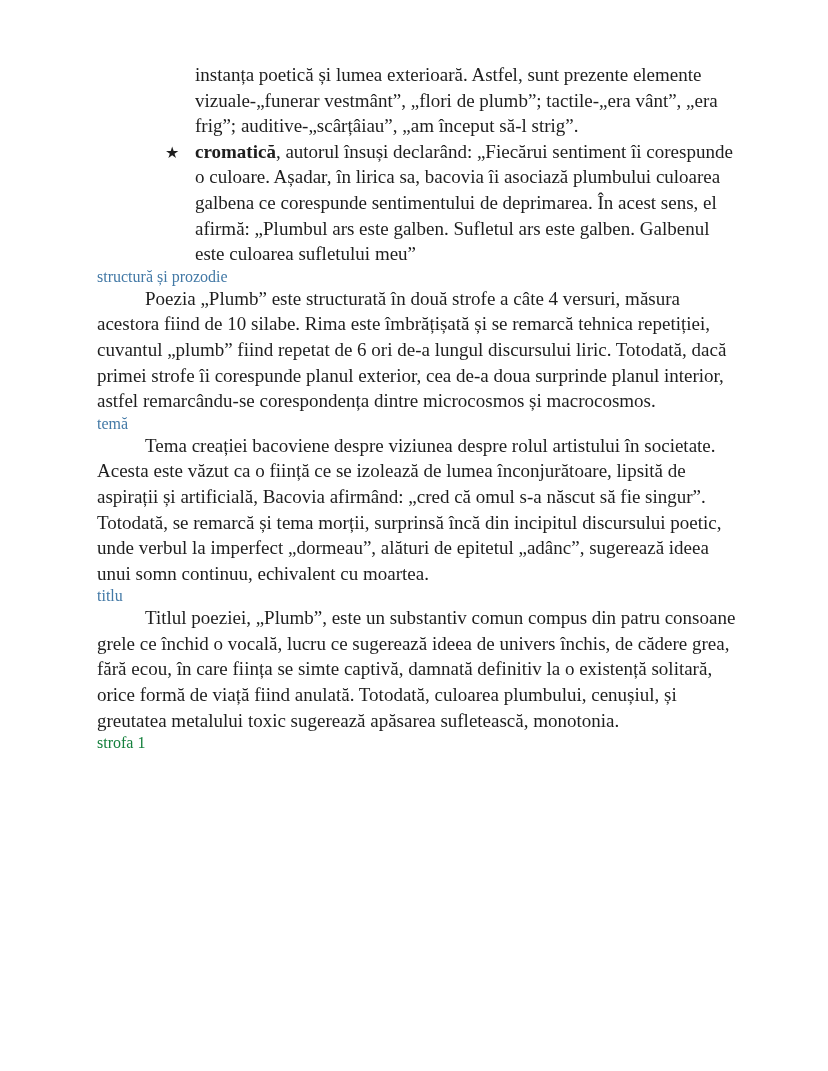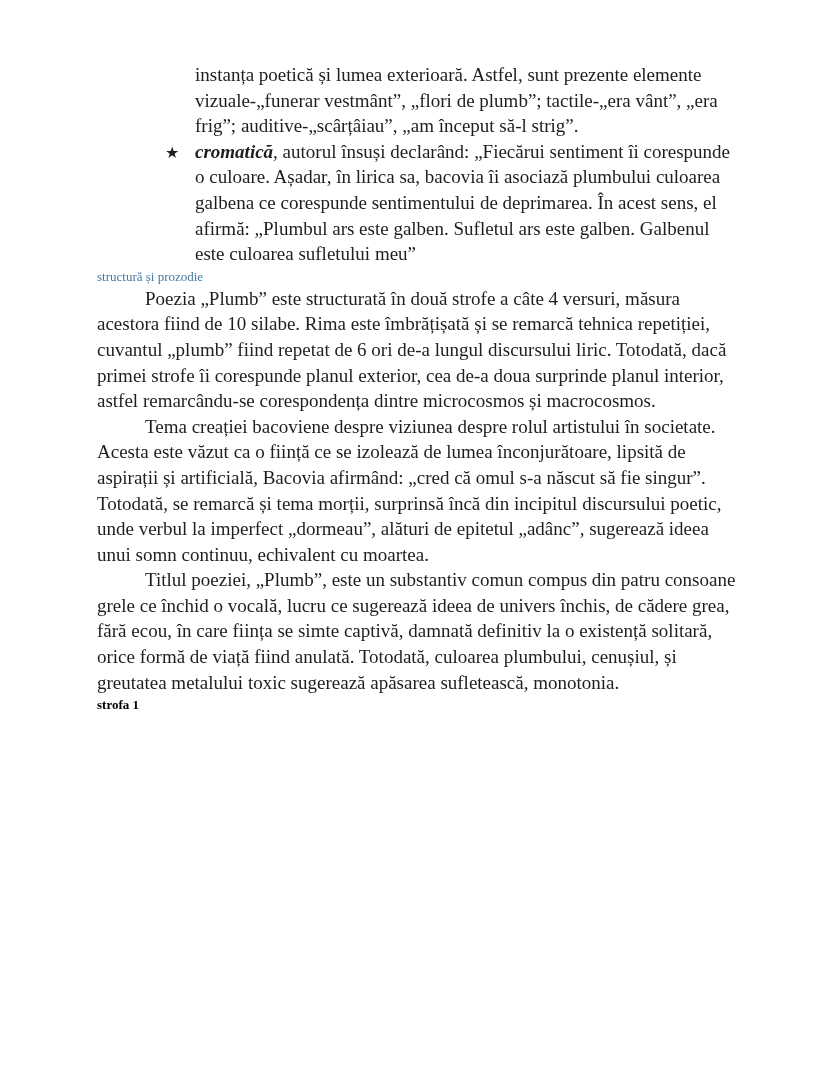--- a/index.html
+++ b/index.html
@@ -32,49 +32,50 @@
     position: absolute;
     left: 68px;
     top: 1px;
     font-size: 16px;
     font-family: "DejaVu Sans", sans-serif;
     color: #1e1e1e;
   }
   .section-heading {
     font-family: "Liberation Serif", "DejaVu Serif", serif;
     font-weight: 400;
-    font-size: 13px;
+    font-size: 16px;
     line-height: 19px;
     margin: 0;
     color: #4379a6;
   }
   .section-heading.strofa {
-    color: #000000;
-    font-weight: bold;
+    color: #15803d;
   }
   .para-indent {
     text-indent: 48px;
   }
-  b { font-weight: 700; font-style: italic; }
+  b { font-weight: 700; }
 </style>
 </head>
 <body>
 
 <div class="page">
 
   <p class="cont-block">instanța poetică și lumea exterioară. Astfel, sunt prezente elemente vizuale-„funerar vestmânt”, „flori de plumb”; tactile-„era vânt”, „era frig”; auditive-„scârțâiau”, „am început să-l strig”.</p>
 
   <div class="star-row">
     <span class="star-glyph">★</span>
     <p><b>cromatică</b><span>, autorul însuși declarând: „Fiecărui sentiment îi corespunde o culoare. Așadar, în lirica sa, bacovia îi asociază plumbului culoarea galbena ce corespunde sentimentului de deprimarea. În acest sens, el afirmă: „Plumbul ars este galben. Sufletul ars este galben. Galbenul este culoarea sufletului meu”</span></p>
   </div>
 
   <h3 class="section-heading">structură și prozodie</h3>
   <p class="para-indent">Poezia „Plumb” este structurată în două strofe a câte 4 versuri, măsura acestora fiind de 10 silabe. Rima este îmbrățișată și se remarcă tehnica repetiției, cuvantul „plumb” fiind repetat de 6 ori de-a lungul discursului liric. Totodată, dacă primei strofe îi corespunde planul exterior, cea de-a doua surprinde planul interior, astfel remarcându-se corespondența dintre microcosmos și macrocosmos.</p>
 
+  <h3 class="section-heading">temă</h3>
   <p class="para-indent">Tema creației bacoviene despre viziunea despre rolul artistului în societate. Acesta este văzut ca o ființă ce se izolează de lumea înconjurătoare, lipsită de aspirații și artificială, Bacovia afirmând: „cred că omul s-a născut să fie singur”. Totodată, se remarcă și tema morții, surprinsă încă din incipitul discursului poetic, unde verbul la imperfect „dormeau”, alături de epitetul „adânc”, sugerează ideea unui somn continuu, echivalent cu moartea.</p>
 
+  <h3 class="section-heading">titlu</h3>
   <p class="para-indent">Titlul poeziei, „Plumb”,  este un substantiv comun compus din patru consoane grele ce închid o vocală, lucru ce sugerează ideea de univers închis, de cădere grea, fără ecou, în care ființa se simte captivă, damnată definitiv la o existență solitară, orice formă de viață fiind anulată. Totodată, culoarea plumbului, cenușiul, și greutatea metalului toxic sugerează apăsarea sufletească, monotonia.</p>
 
 
   <h3 class="section-heading strofa">strofa 1</h3>
 
 </div>
 
 </body></html>

